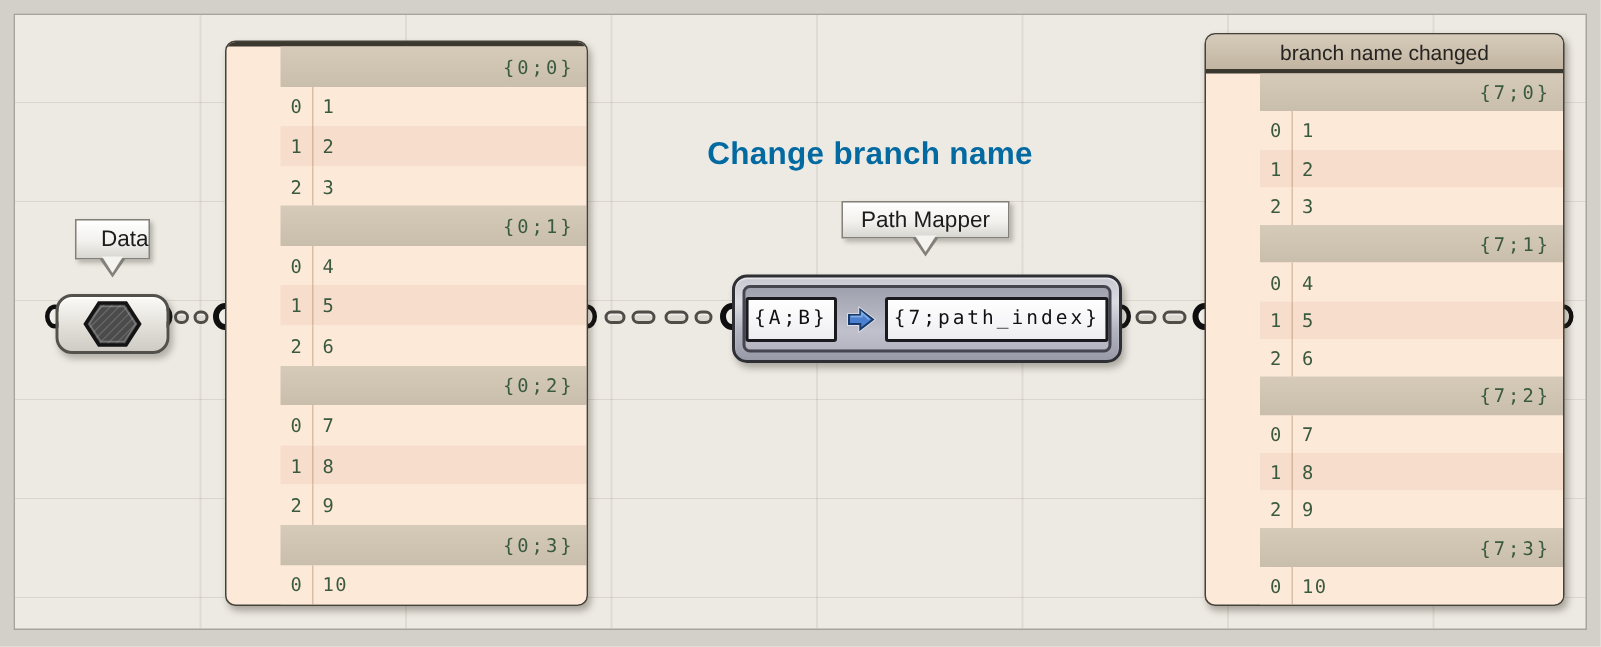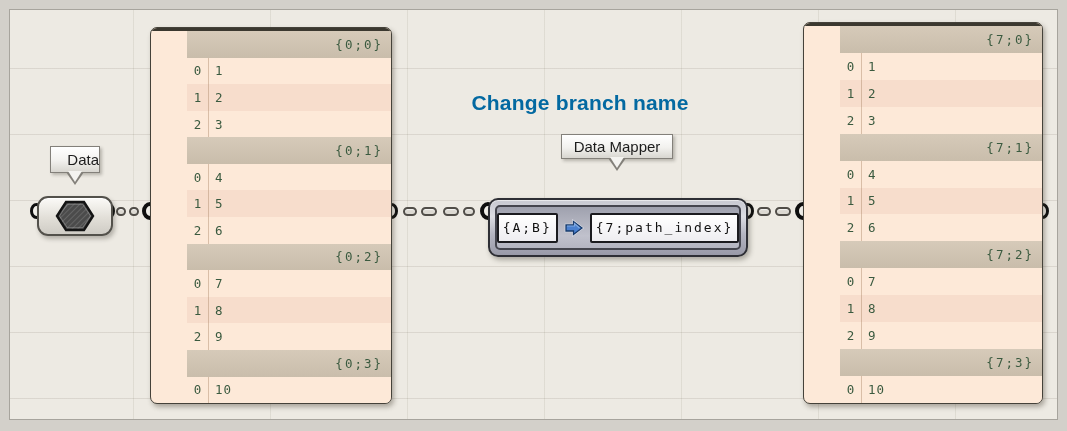--- a/index.html
+++ b/index.html
@@ -68,21 +68,21 @@
     border:2px solid #53514b; border-radius:11px;
     box-shadow:2px 3px 4px rgba(50,45,35,.3), inset 0 1px 1px #ffffff;
     display:flex; align-items:center; justify-content:center;
   }
   
   .pm{
     position:absolute; left:488px; top:183px; width:260px; height:59px; z-index:3;
     background:linear-gradient(180deg,#c6c7d0 0%, #dcdde3 30%, #b4b5c1 62%, #999aa8 100%);
     border:2px solid #2e2f35; border-radius:10px;
     box-shadow:2px 3px 5px rgba(50,45,35,.35), inset 0 1px 1px rgba(255,255,255,.65);
-    box-sizing:border-box; padding:5px;margin-top:15px;
+    box-sizing:border-box; padding:5px;
   }
   .pm-inner{
     box-sizing:border-box; width:100%; height:100%;
     border:2px solid #44454e; border-radius:5px;
     background:linear-gradient(180deg,#9fa1ae 0%, #c0c1cc 70%, #b4b5c1 100%);
     display:flex; align-items:center; justify-content:center; gap:6px;
   }
   .pm-box{
     box-sizing:border-box; height:30px;
     background:linear-gradient(180deg,#ffffff,#eeedf1);
@@ -214,21 +214,21 @@
 </div>
 
 <span class="port" style="left:385px;"></span>
 <span class="wire-link" style="left:403px; width:14px;"></span>
 <span class="wire-link" style="left:421px; width:16px;"></span>
 <span class="wire-link" style="left:443px; width:16px;"></span>
 <span class="wire-link" style="left:463px; width:12px;"></span>
 <span class="port big" style="left:480px;"></span>
 
 <div class="balloon" id="pm-balloon">
-  <span>Data Mapper</span>
+  <span>Path Mapper</span>
 </div>
 <div class="pm">
   <div class="pm-inner">
     <div class="pm-box">{A;B}</div>
     <span style="display:flex;">
       <svg width="20" height="20" viewBox="0 0 20 20">
         <path d="M2 7 h7.5 V3.5 L18 10 L9.5 16.5 V13 H2 Z" fill="#f0f2f6" stroke="#dfe2ea" stroke-width="2.5"></path>
         <path d="M2 7 h7.5 V3.5 L18 10 L9.5 16.5 V13 H2 Z" fill="#4a80cf" stroke="#173a6b" stroke-width="1.3"></path>
         <path d="M3 8 h7.5 V5.5 L15.5 10" fill="none" stroke="#86aee4" stroke-width="1.2" opacity="0.9"></path>
       </svg>
@@ -236,20 +236,21 @@
     <div class="pm-box">{7;path_index}</div>
   </div>
 </div>
 
 <span class="port" style="left:741px;"></span>
 <span class="wire-link" style="left:757px; width:14px;"></span>
 <span class="wire-link" style="left:775px; width:16px;"></span>
 <span class="port big" style="left:795px;"></span>
 
 <div class="panel" id="panel-right">
+  <div class="panel-header">branch name changed</div>
   <div class="panel-sep"></div>
   <div class="rows">
       <div class="row row-branch">
         <span class="branch-path">{7;0}</span>
       </div>
       <div class="row row-item even">
         <span class="item-index">0</span>
         <span class="item-value">1</span>
       </div>
       <div class="row row-item odd">

